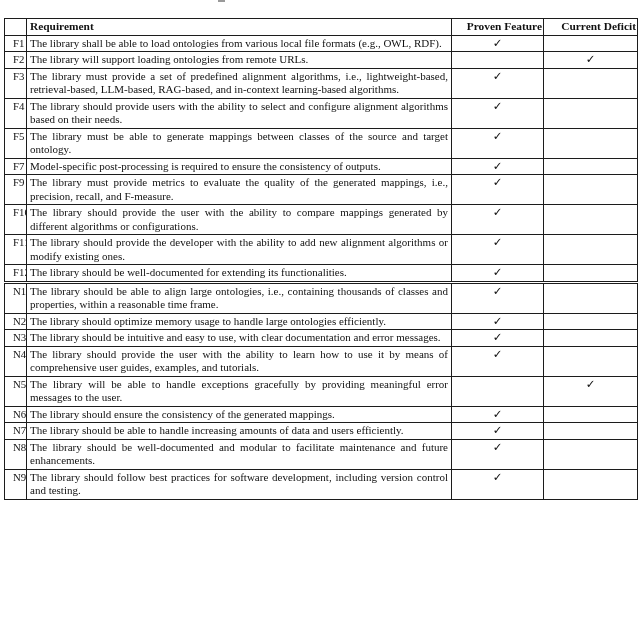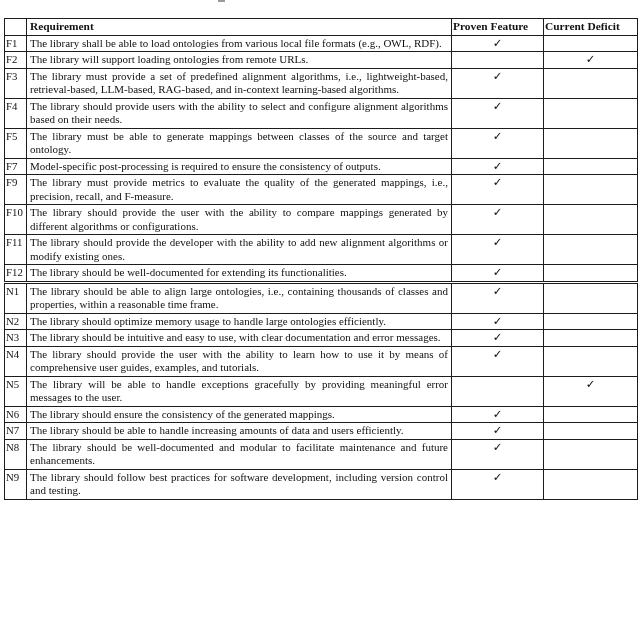--- a/index.html
+++ b/index.html
@@ -45,23 +45,23 @@
   .req-table thead th {
     font-weight: bold;
     font-size: 11.4px;
     line-height: 13.5px;
     padding-top: 1px;
     padding-bottom: 1px;
     white-space: nowrap;
   }
   th.h-id { padding: 1px 1px; }
   th.h-req { text-align: left; font-family: Liberation Serif, serif; }
-  th.h-check { text-align: left; padding: 1px 1px; }
+  th.h-check { text-align: right; padding: 1px 1px; }
   td.c-id {
-    padding: 1px 1px;
+    padding: 1px 8px;
     font-size: 10.8px;
   }
   td.c-req {
     text-align: justify;
     hyphens: none;
   }
   td.c-check {
     text-align: center;
   }
   .check {

